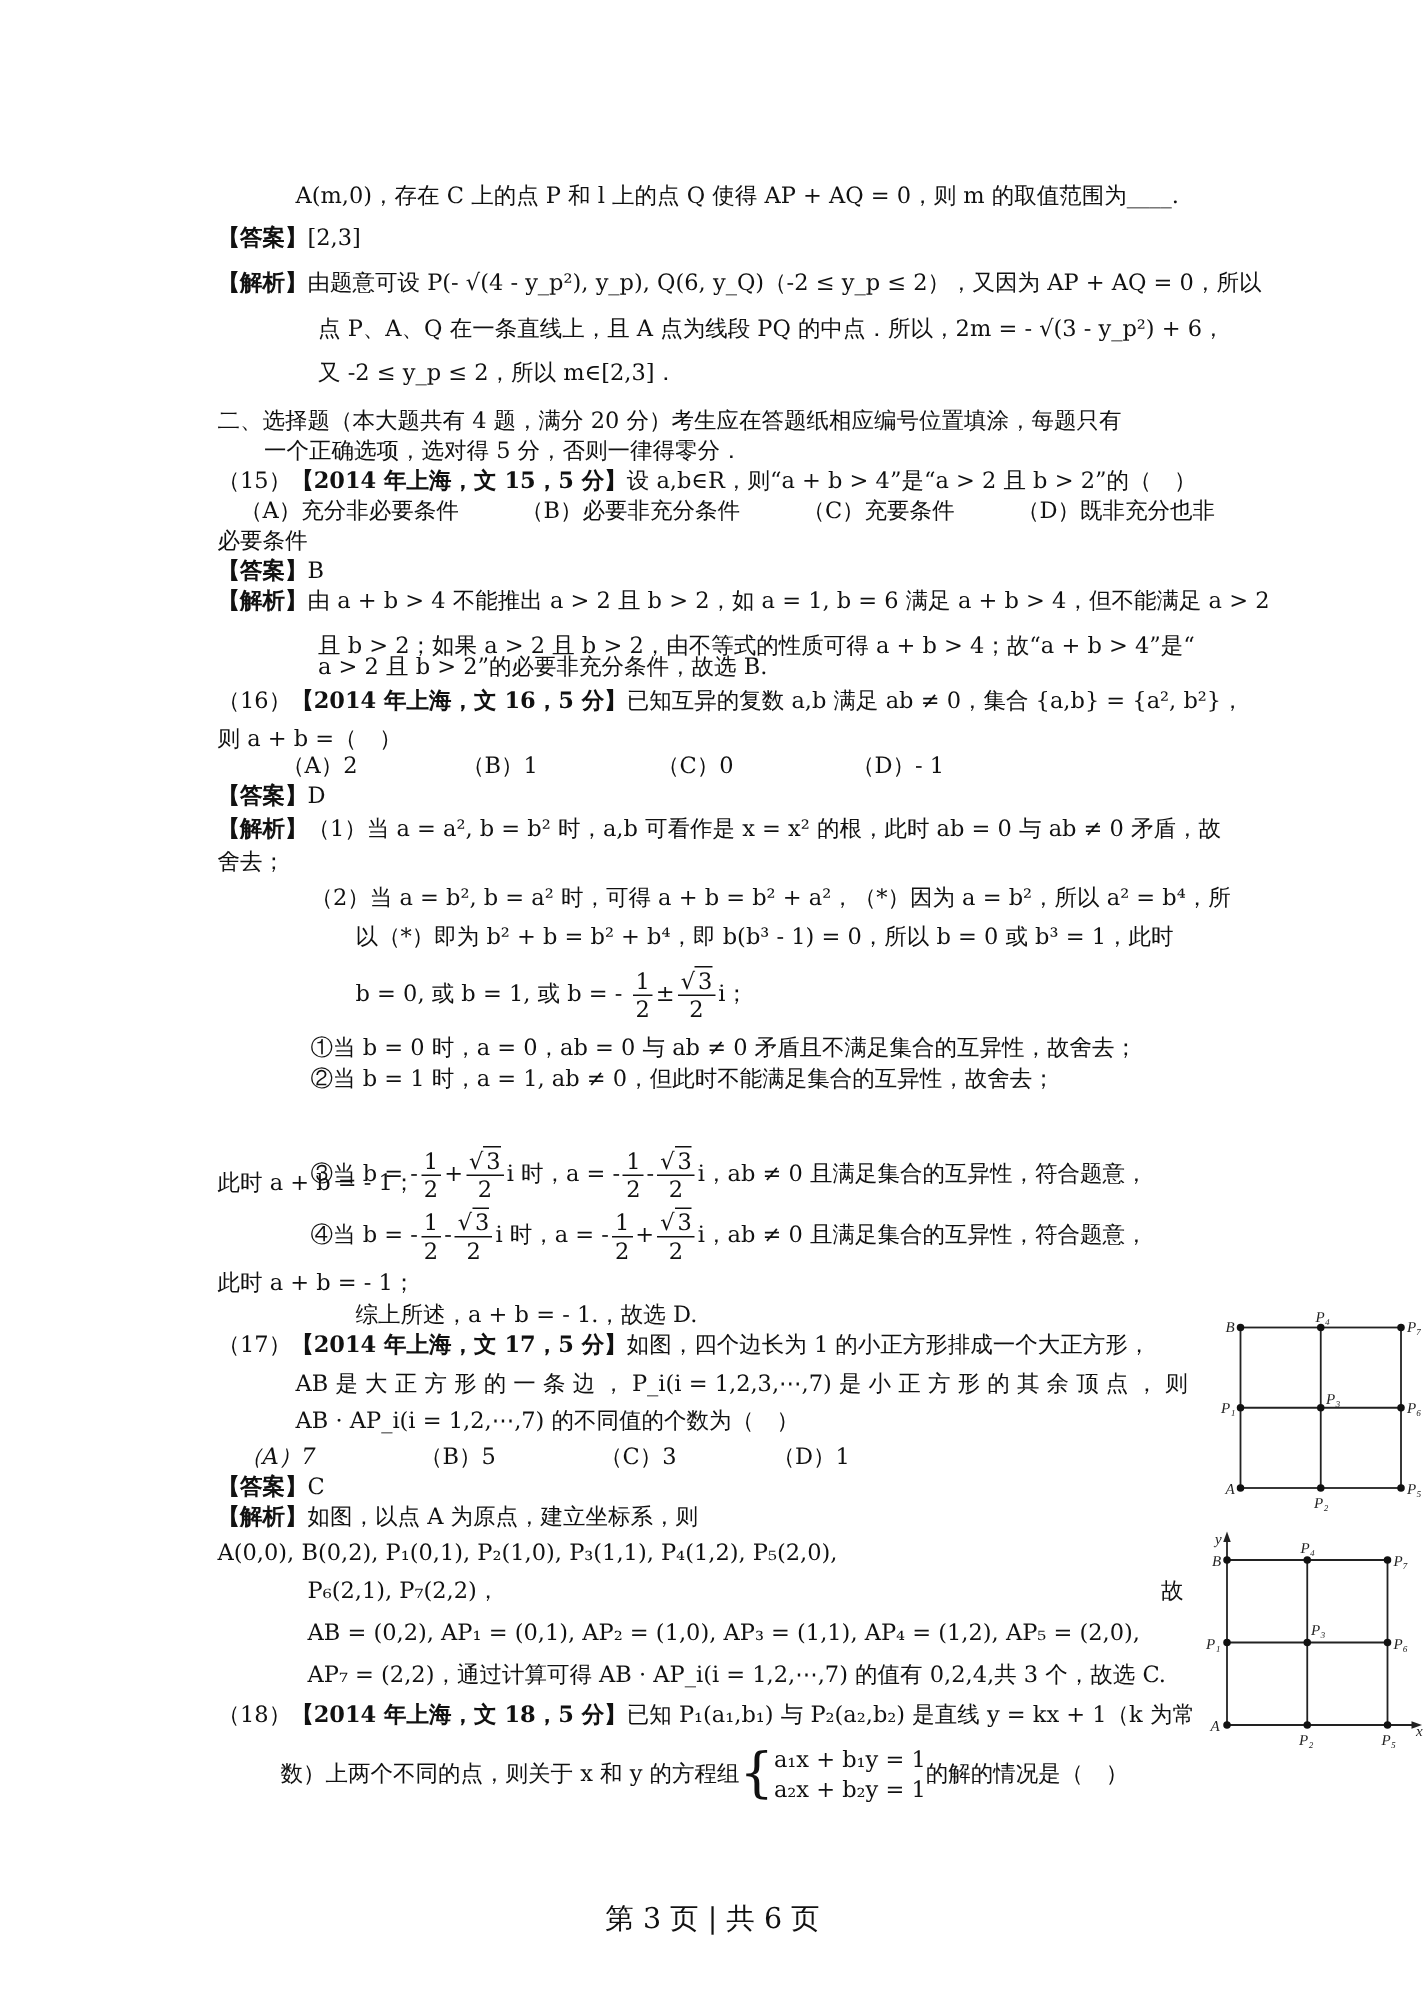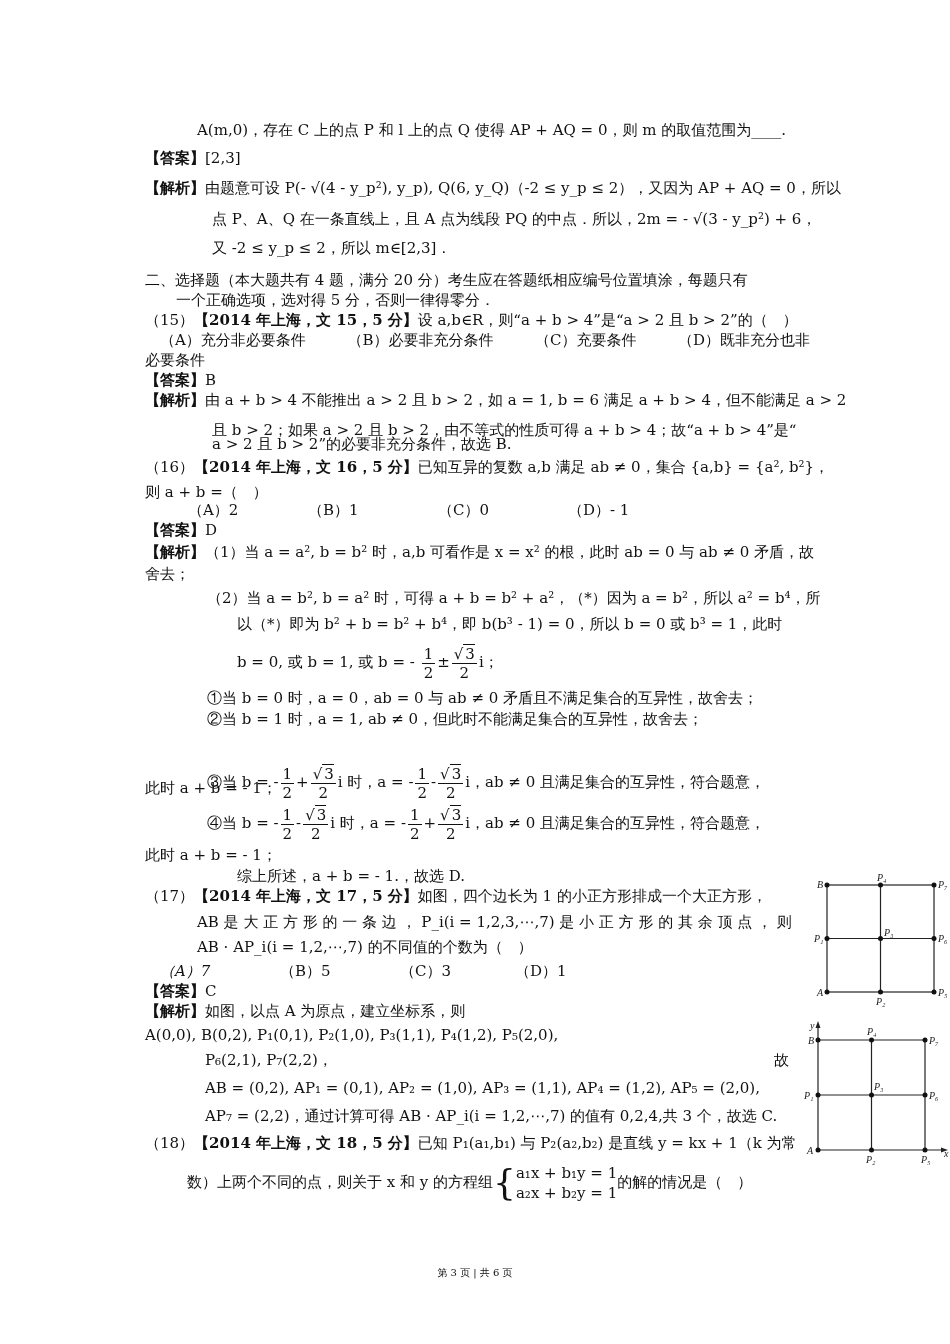--- a/index.html
+++ b/index.html
@@ -12,21 +12,21 @@
   .ln { position: absolute; white-space: nowrap; line-height: 20px; }
   .b { font-weight: bold; }
   .frac { display: inline-block; vertical-align: middle; text-align: center; line-height: 18px; margin: 0 2px; font-style: normal; }
   .frac .num { display: block; border-bottom: 1px solid #111; padding: 0 2px; }
   .frac .den { display: block; padding: 0 2px; }
   .sqrt { border-top: 1px solid #111; padding-left: 2px; }
   .brace { font-size: 36px; vertical-align: middle; line-height: 36px; }
   .sys { display: inline-block; vertical-align: middle; line-height: 20px; }
   .sys span { display: block; }
   .diagram { position: absolute; }
-  .footer { position: absolute; left: 0; width: 950px; text-align: center; top: 1266px; font-size: 10px; }
+  .footer { position: absolute; left: 0; width: 950px; text-align: center; top: 1266px; font-size: 19px; }
 </style>
 </head>
 <body>
 
 <div class="ln" style="left:197px; top:120px;">A(m,0)，存在 C 上的点 P 和 l 上的点 Q 使得 AP + AQ = 0，则 m 的取值范围为____.</div>
 <div class="ln" style="left:145px; top:148px;">
   <span class="b">【答案】</span><span>[2,3]</span>
 </div>
 <div class="ln" style="left:145px; top:178px;">
   <span class="b">【解析】</span><span>由题意可设 P(- √(4 - y_p²), y_p), Q(6, y_Q)（-2 ≤ y_p ≤ 2），又因为 AP + AQ = 0，所以</span>

